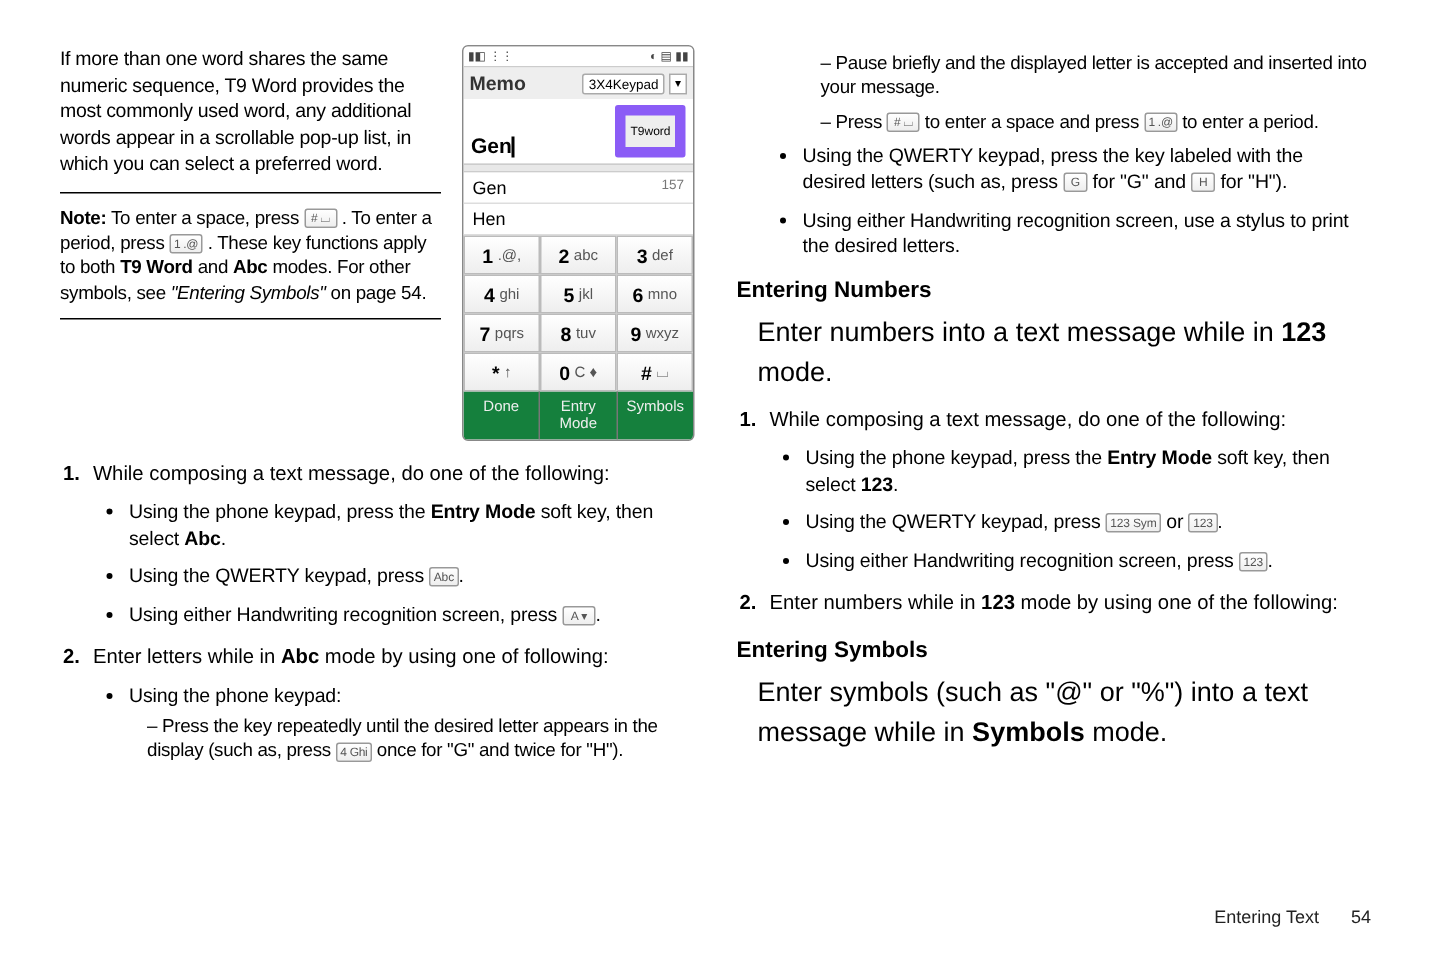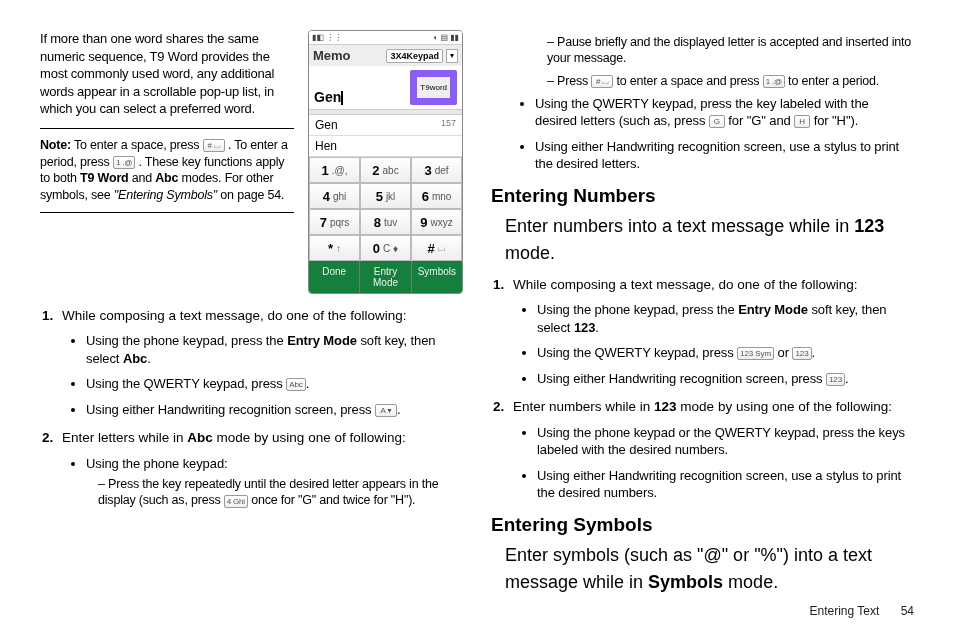--- a/index.html
+++ b/index.html
@@ -74,21 +74,20 @@
     gap: 3px;
     background: #eee;
   }
   .phone .titlebar .title { font-weight: bold; font-size: 13px; flex: 1; color:#333;}
   .phone .titlebar .mode {
     border: 1px solid #aaa;
     border-radius: 2px;
     font-size: 9px;
     padding: 1px 3px;
     background: #fff;
-    font-weight: bold;
   }
   .phone .titlebar .dd { border:1px solid #aaa; width:12px; height:14px; text-align:center; line-height:12px; font-size:8px; background:#fff;}
   .phone .input-row {
     padding: 4px 5px;
     background: #fff;
     display:flex; justify-content:space-between; align-items:flex-end;
   }
   .phone .input-row .typed { font-weight:bold; font-size:14px; }
   .phone .input-row .typed .cursor { display:inline-block; width:1.5px; height:14px; background:#000; vertical-align:bottom;}
   .phone .input-row .badge { font-size:8px; border:7px solid #8b5cf6; padding:6px 3px; border-radius:2px; background:#eee;}
@@ -105,21 +104,21 @@
   }
   .phone .keypad .k .num { font-weight:bold; font-size:13px; }
   .phone .keypad .k .lt { font-size:10px; color:#555; }
   .phone .softkeys { display:flex; background:#15803d; }
   .phone .softkeys .sk { flex:1; text-align:center; color:#eee; font-size:10px; padding:5px 2px; border-right:1px solid #777;}
   .phone .softkeys .sk:last-child{border-right:none;}
 
   h3.section {
     font-family: "Arial Black", Arial, sans-serif;
     font-weight: 900;
-    font-size: 19px;
+    font-size: 15px;
     margin: 12px 0 6px 0;
   }
   ol.numlist { list-style: none; padding-left: 28px; }
   ol.numlist > li { margin-bottom: 10px; line-height:1.5; font-size:13.5px;}
   ol.numlist > li .num { display:inline-block; width:20px; margin-left:-26px; font-weight:bold; }
   ul.bullets { list-style: disc; padding-left: 18px; margin-top:6px; }
   ul.bullets.top { padding-left: 44px; }
   ul.bullets > li { margin-bottom: 8px; font-size:13px; line-height:1.35; letter-spacing:-0.1px;}
   ul.dashes { list-style:none; padding-left:12px; margin-top:4px;}
   ul.dashes > li { font-size:12.5px; line-height:1.3; margin-bottom:6px; letter-spacing:-0.2px;}
@@ -300,24 +299,20 @@
           <li>
             <span>Using the QWERTY keypad, press </span><span class="key-icon sm">123 Sym</span><span> or </span><span class="key-icon sm">123</span><span>.</span>
           </li>
           <li>
             <span>Using either Handwriting recognition screen, press </span><span class="key-icon sm">123</span><span>.</span>
           </li>
         </ul>
       </li>
       <li>
         <span class="num">2.</span><span>Enter numbers while in </span><b>123</b><span> mode by using one of the following:</span>
-        <ul class="bullets cond">
-          <li>Using the phone keypad or the QWERTY keypad, press the keys labeled with the desired numbers.</li>
-          <li>Using either Handwriting recognition screen, use a stylus to print the desired numbers.</li>
-        </ul>
       </li>
     </ol>
 
     <h3 class="section">Entering Symbols</h3>
     <p class="para">
       <span>Enter symbols (such as "@" or "%") into a text message while in </span><b>Symbols</b><span> mode.</span>
     </p>
   </div>
 </div>
 

